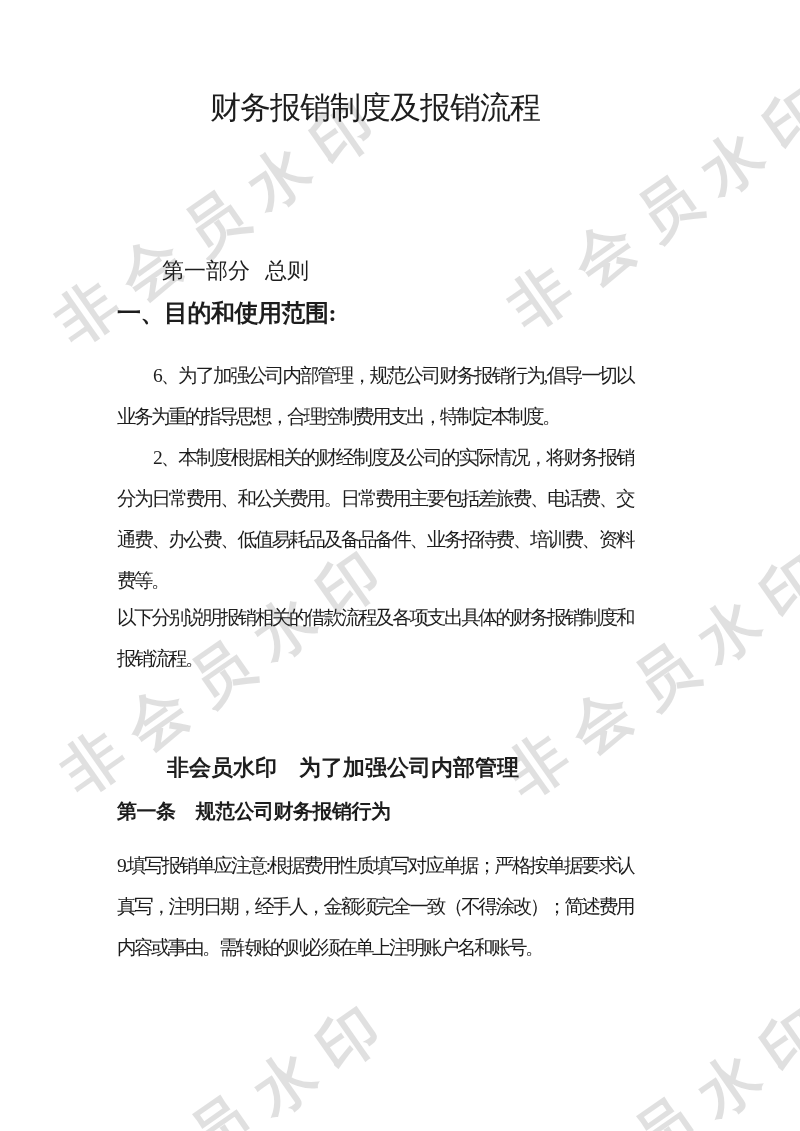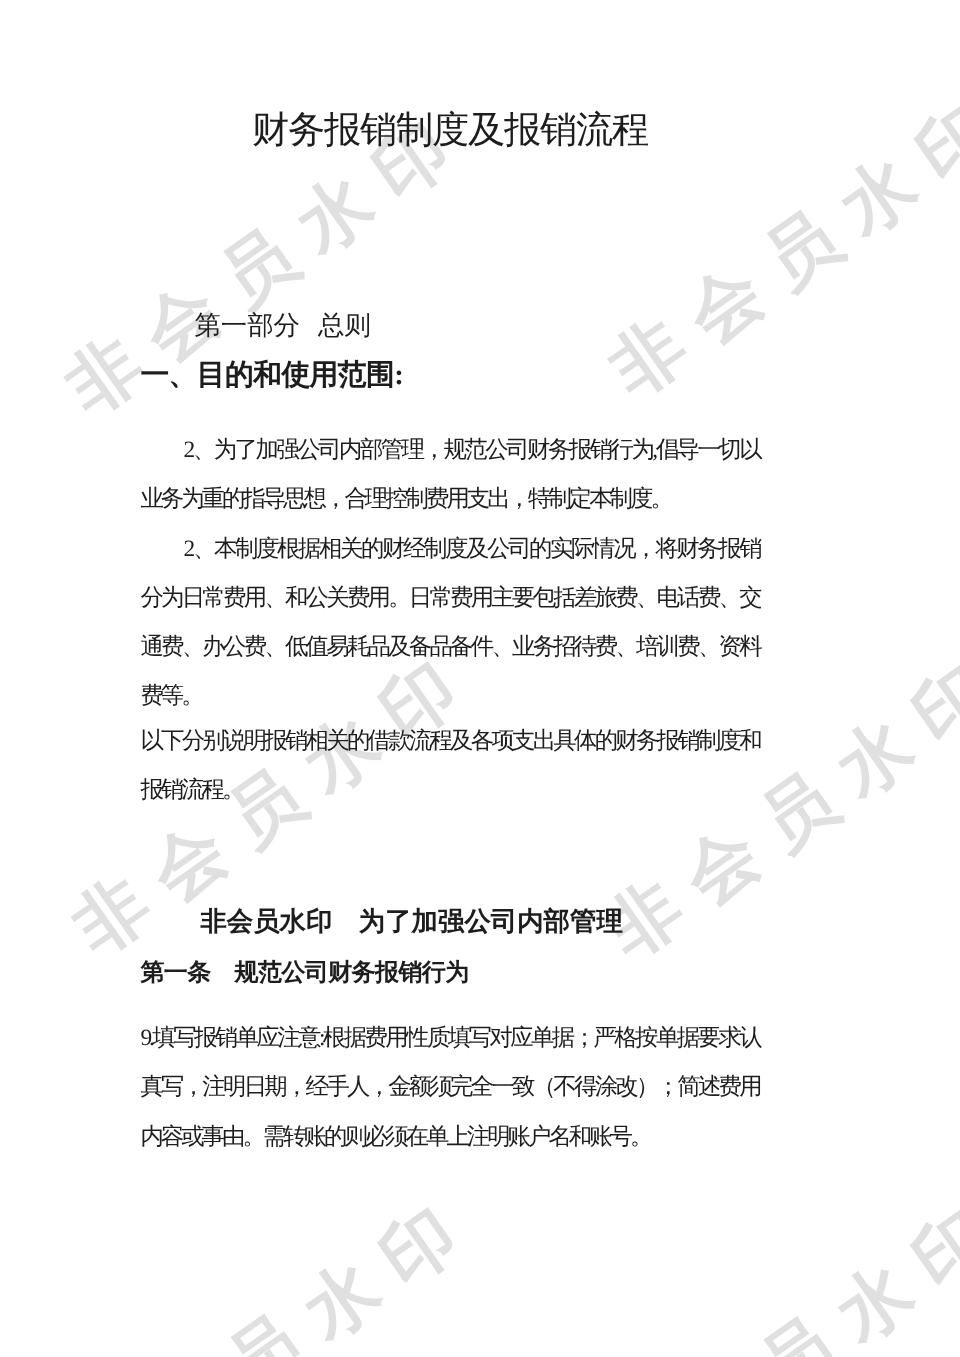--- a/index.html
+++ b/index.html
@@ -118,21 +118,21 @@
   <div class="content">
 
     <h1 class="doc-title">财务报销制度及报销流程</h1>
 
     <div class="h-part">
       <span>第一部分</span><span class="gap15">总则</span>
     </div>
 
     <div class="h-sub">一、目的和使用范围:</div>
 
-    <p class="body para-first indent">2、为了加强公司内部管理，规范公司财务报销行为,倡导一切以业务为重的指导思想，合理控制费用支出，特制定本制度。</p>
+    <p class="body para-first indent">6、为了加强公司内部管理，规范公司财务报销行为,倡导一切以业务为重的指导思想，合理控制费用支出，特制定本制度。</p>
 
     <p class="body indent">2、本制度根据相关的财经制度及公司的实际情况，将财务报销分为日常费用、和公关费用。日常费用主要包括差旅费、电话费、交通费、办公费、低值易耗品及备品备件、业务招待费、培训费、资料费等。</p>
 
     <p class="body closing">以下分别说明报销相关的借款流程及各项支出具体的财务报销制度和报销流程。</p>
 
     <div class="h-part part2">
       <span>非会员水印</span><span class="gap22">为了加强公司内部管理</span>
     </div>
 
     <div class="h-article">

